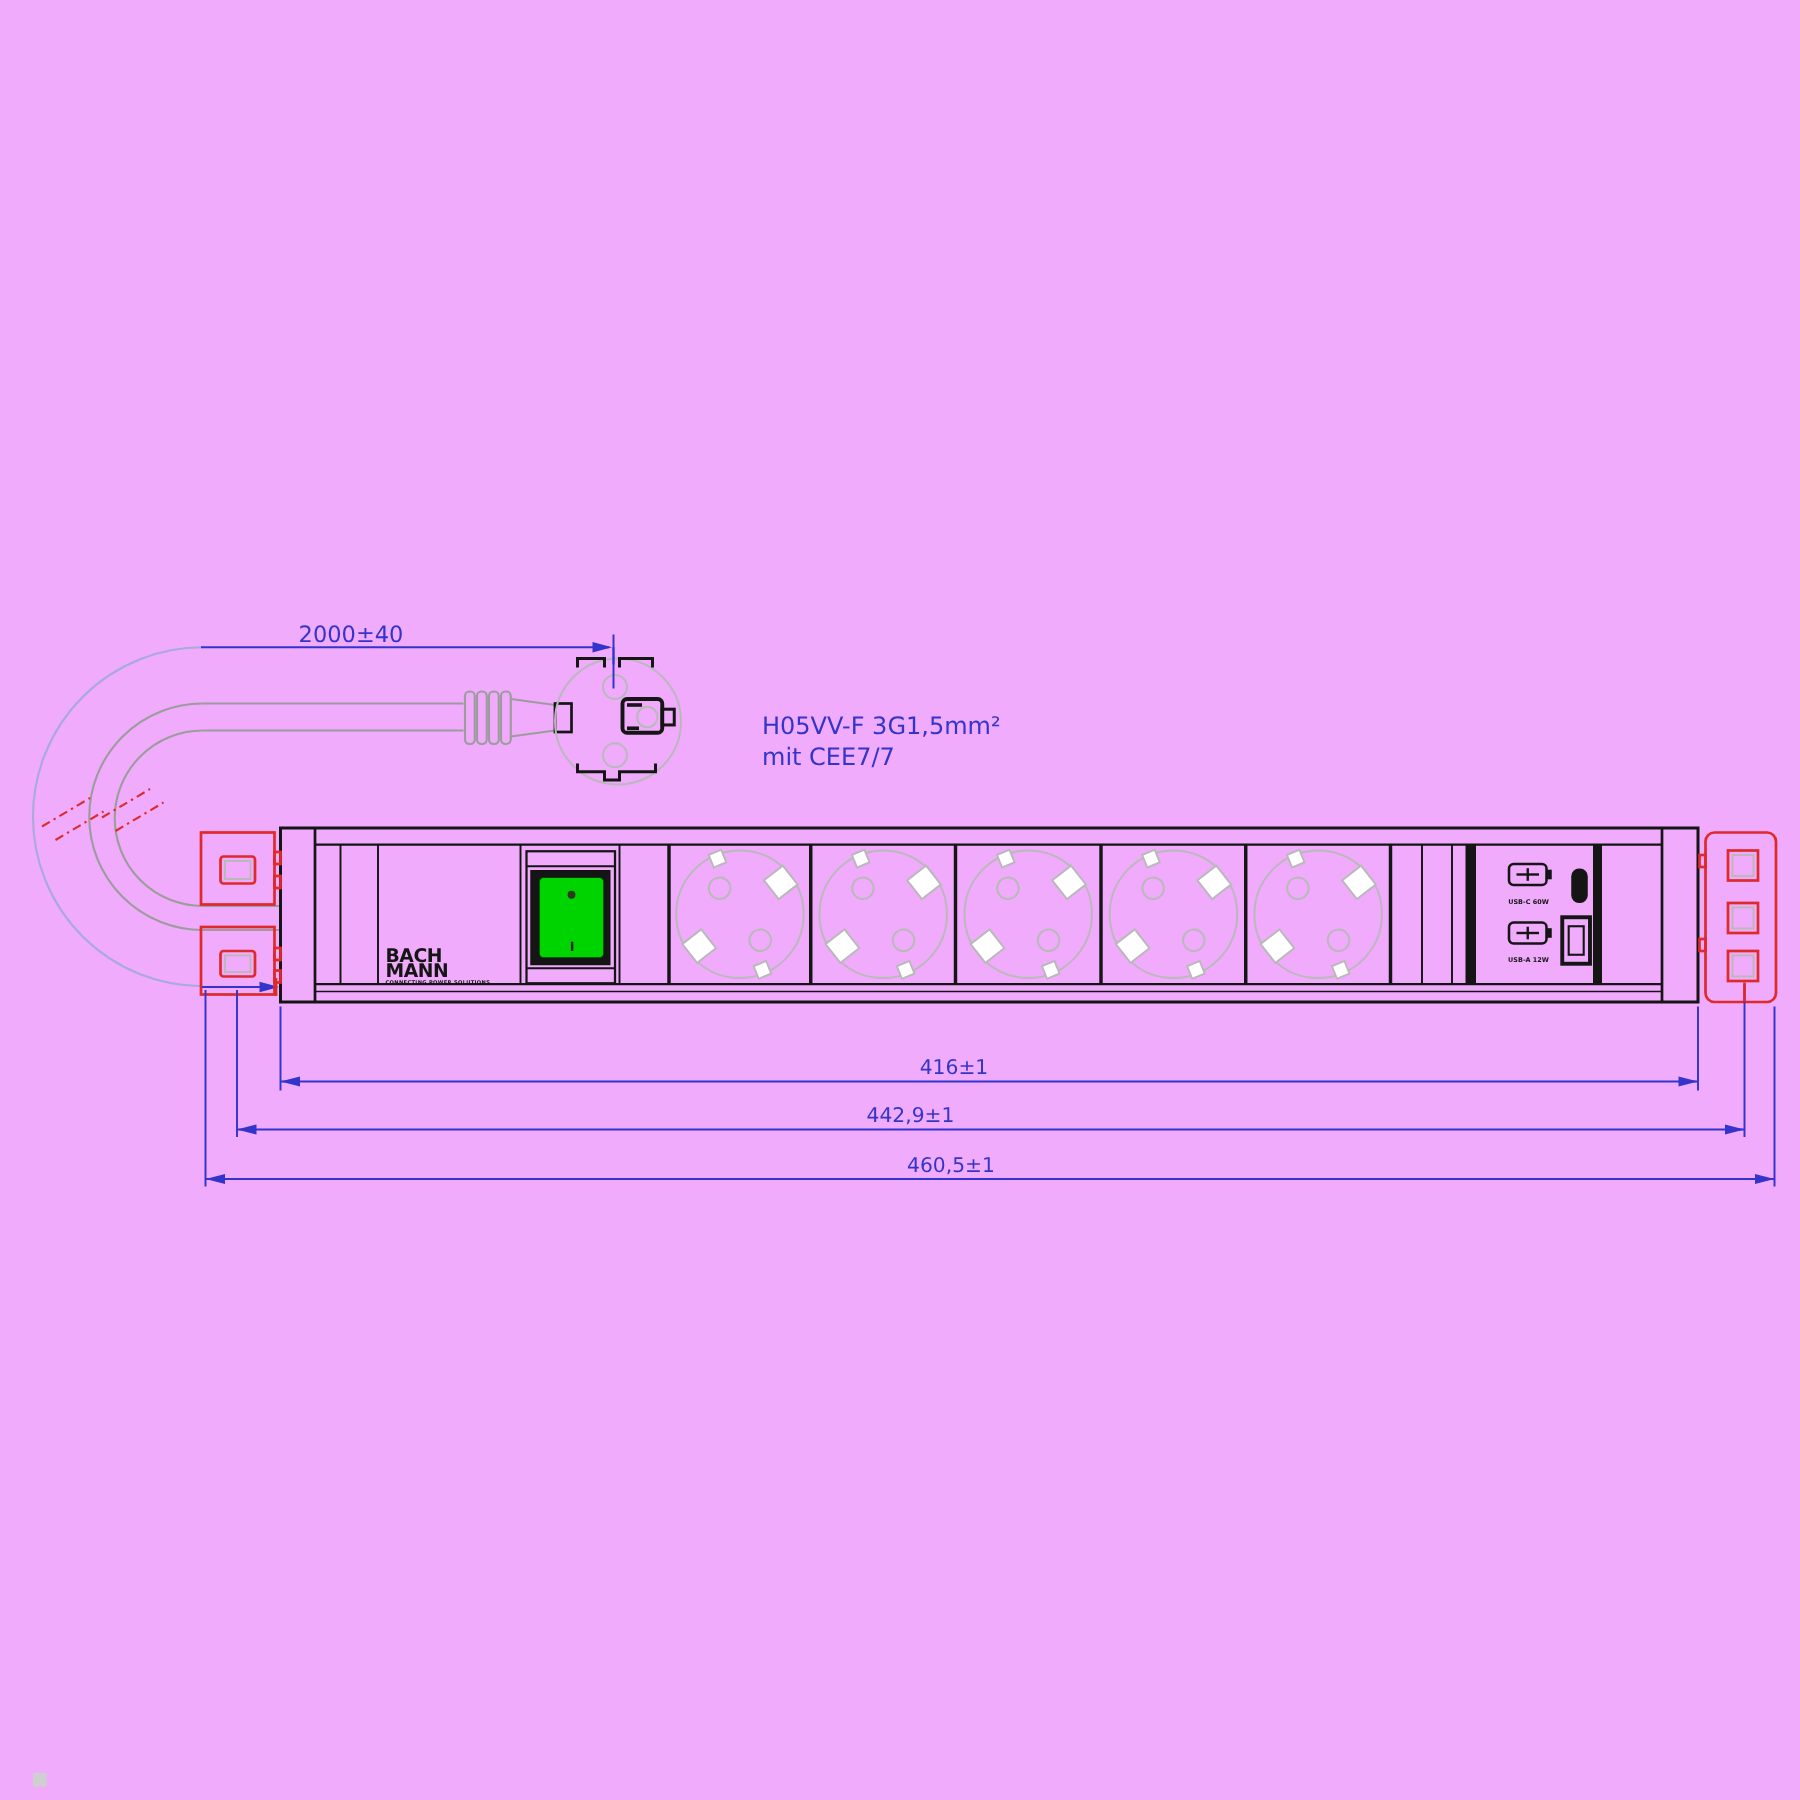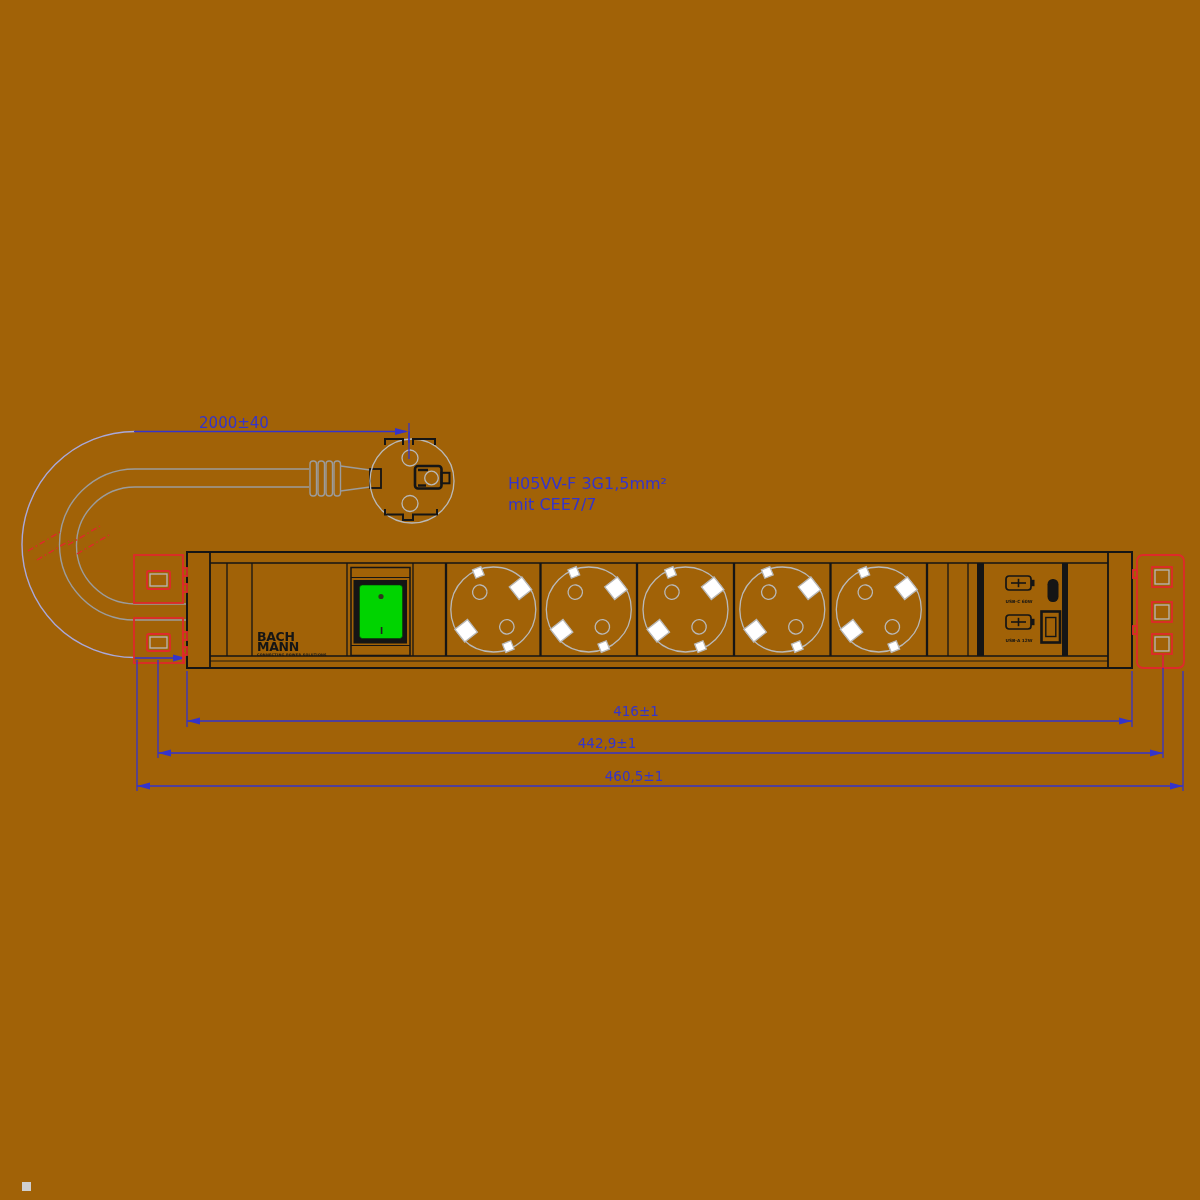--- a/index.html
+++ b/index.html
@@ -5,21 +5,21 @@
   :root{
     --dimension-blue:#3434cb;
     --arc-lavender:#a9a9dc;
     --bracket-red:#de2a2a;
     --switch-green:#00d400;
     --cable-gray:#9c9c9c;
     --socket-gray:#b9b9b9;
     --line-black:#151515;
   }
   html,body{margin:0;padding:0;background:#ffffff;}
-  .stage{width:1200px;height:1200px;position:relative;background:#a16207;}
+  .stage{width:1200px;height:1200px;position:relative;background:#f0abfc;}
   svg{display:block;}
   .bk{stroke:var(--line-black);fill:none;}
   .bkf{fill:var(--line-black);stroke:none;}
   .gy{stroke:var(--cable-gray);fill:none;stroke-width:1.4;}
   .sg{stroke:var(--socket-gray);fill:none;stroke-width:1.3;}
   .sgf{stroke:var(--socket-gray);fill:#ffffff;stroke-width:1.3;}
   .bl{stroke:var(--dimension-blue);fill:none;stroke-width:1.3;}
   .blf{fill:var(--dimension-blue);stroke:none;}
   .lv{stroke:var(--arc-lavender);fill:none;stroke-width:1.4;}
   .rd{stroke:var(--bracket-red);fill:none;stroke-width:1.8;}

